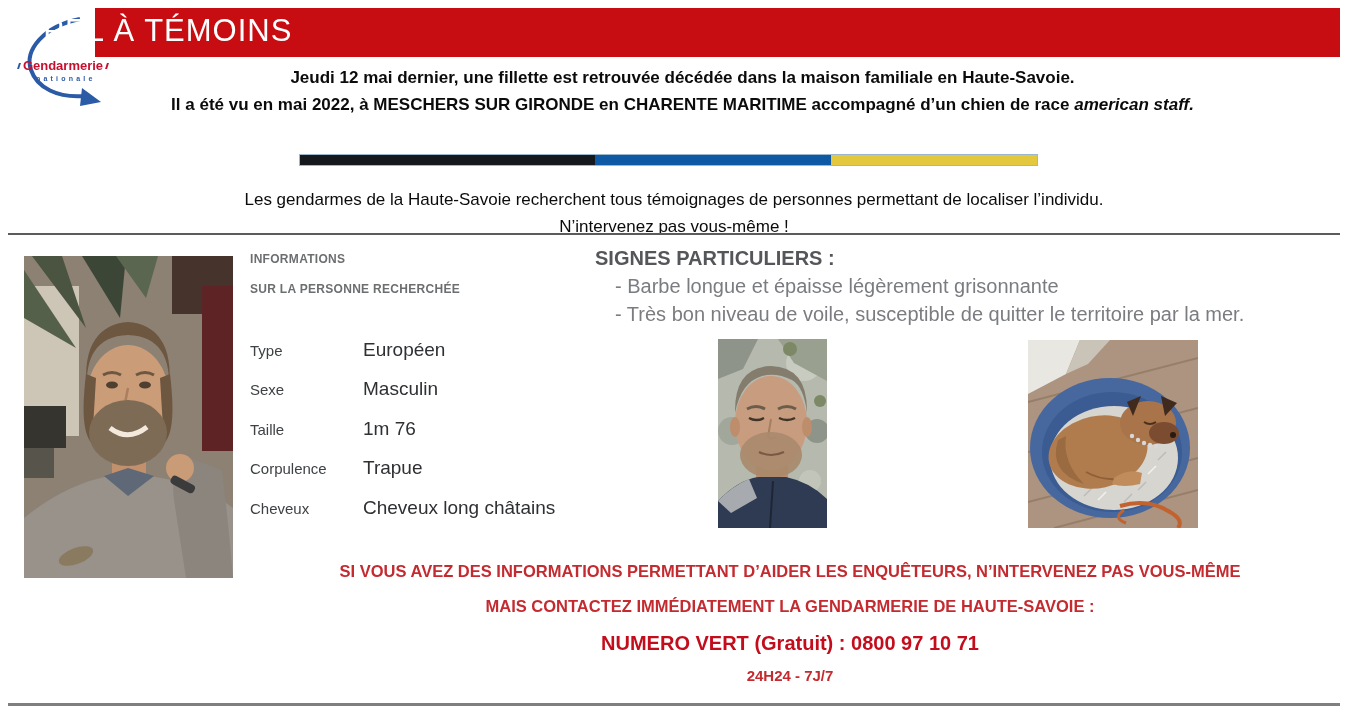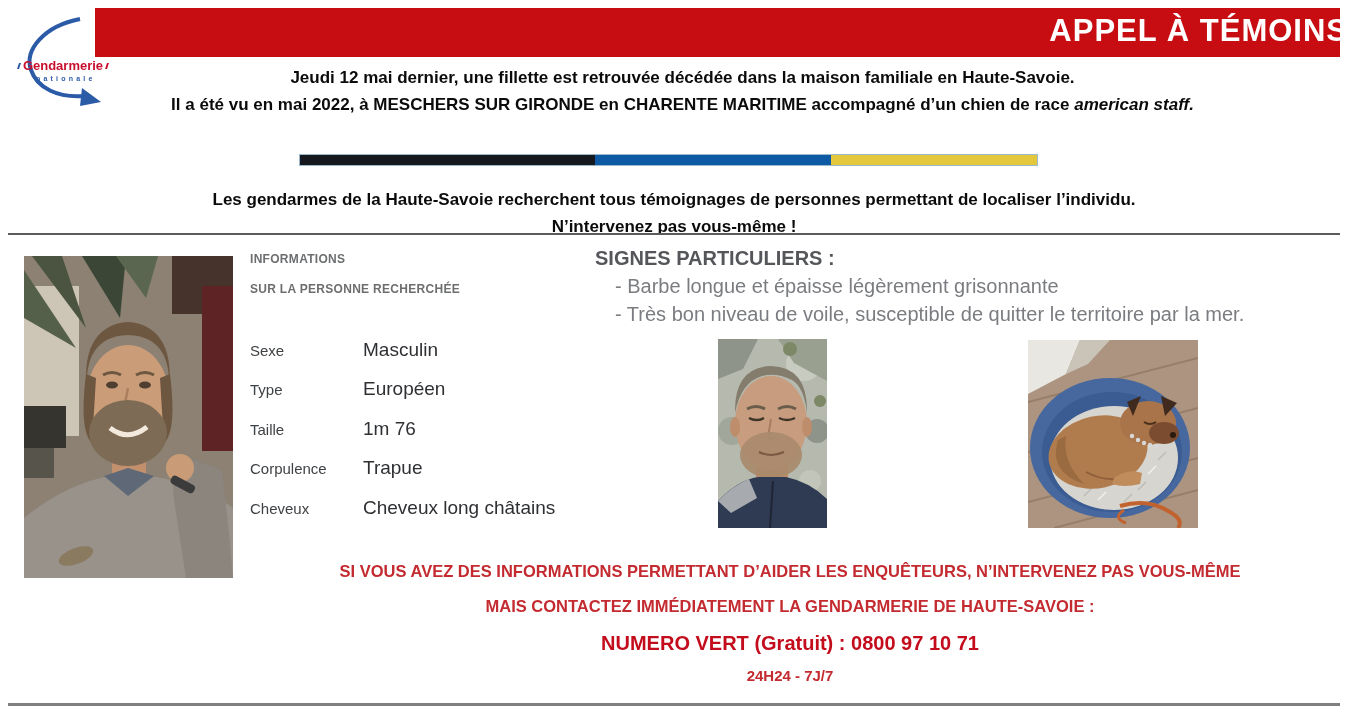--- a/index.html
+++ b/index.html
@@ -13,35 +13,35 @@
   .logo-line1{display:flex;align-items:center;gap:3px;}
   .logo-word{color:var(--logo_red);font-size:13px;font-weight:bold;white-space:nowrap;}
   .flag{display:inline-block;width:11px;height:6px;transform:skewX(-18deg);}
   .flag.blue{background:var(--logo_blue);}
   .flag.red{background:var(--logo_red);}
   .logo-line2{color:var(--logo_blue);font-size:7px;font-weight:bold;
               letter-spacing:3.2px;margin:2px 0 0 18px;}
 
   
   .banner{position:absolute;left:95px;top:8px;width:1245px;height:49px;background:var(--banner_red);}
-  .banner-title{position:absolute;left:0;top:13px;width:1348px;margin:0;text-align:right;
-                color:#fff;font-size:31px;font-weight:bold;letter-spacing:1px;}
+  .banner-title{position:absolute;left:0;top:13px;width:1348px;margin:0;text-align:left;
+                color:#fff;font-size:31px;font-weight:normal;letter-spacing:1px;}
 
   
   .intro{position:absolute;left:0;top:64px;width:1348px;text-align:center;
          color:var(--body_text);font-size:17px;font-weight:bold;}
   .intro p{margin:0;line-height:27px;padding-left:17px;}
   .stripe{position:absolute;left:300px;top:155px;width:737px;height:10px;display:flex;
           outline:1px solid #9bb8cf;}
   .seg{height:100%;}
   .seg.s1{width:40%;background:var(--stripe_black);}
   .seg.s2{width:32%;background:var(--stripe_blue);}
   .seg.s3{width:28%;background:var(--stripe_yellow);}
   .alert{position:absolute;left:0;top:186px;width:1348px;text-align:center;
-         color:var(--body_text);font-size:17px;font-weight:bold;}
+         color:var(--body_text);font-size:17px;font-weight:normal;}
   .alert p{margin:0;line-height:27px;}
 
   .divider{position:absolute;left:8px;right:8px;border:none;margin:0;}
   .divider.top{top:233px;border-top:2px solid var(--divider_gray);}
   .divider.bottom{top:703px;border-top:3px solid #7f7f7f;}
 
   
   .photo{position:absolute;}
   .photo svg{display:block;width:100%;height:100%;}
   .photo-main{left:24px;top:256px;width:209px;height:322px;}
@@ -142,26 +142,26 @@
     </svg>
   </div>
 
   <div class="info-heading">
     <div>INFORMATIONS</div>
     <div>SUR LA PERSONNE RECHERCHÉE</div>
   </div>
 
   <div class="fields">
     <div class="field-row">
+      <span class="field-label">Type</span>
+      <span class="field-value">Européen</span>
+    </div>
+    <div class="field-row">
       <span class="field-label">Sexe</span>
       <span class="field-value">Masculin</span>
-    </div>
-    <div class="field-row">
-      <span class="field-label">Type</span>
-      <span class="field-value">Européen</span>
     </div>
     <div class="field-row">
       <span class="field-label">Taille</span>
       <span class="field-value">1m 76</span>
     </div>
     <div class="field-row">
       <span class="field-label">Corpulence</span>
       <span class="field-value">Trapue</span>
     </div>
     <div class="field-row">

